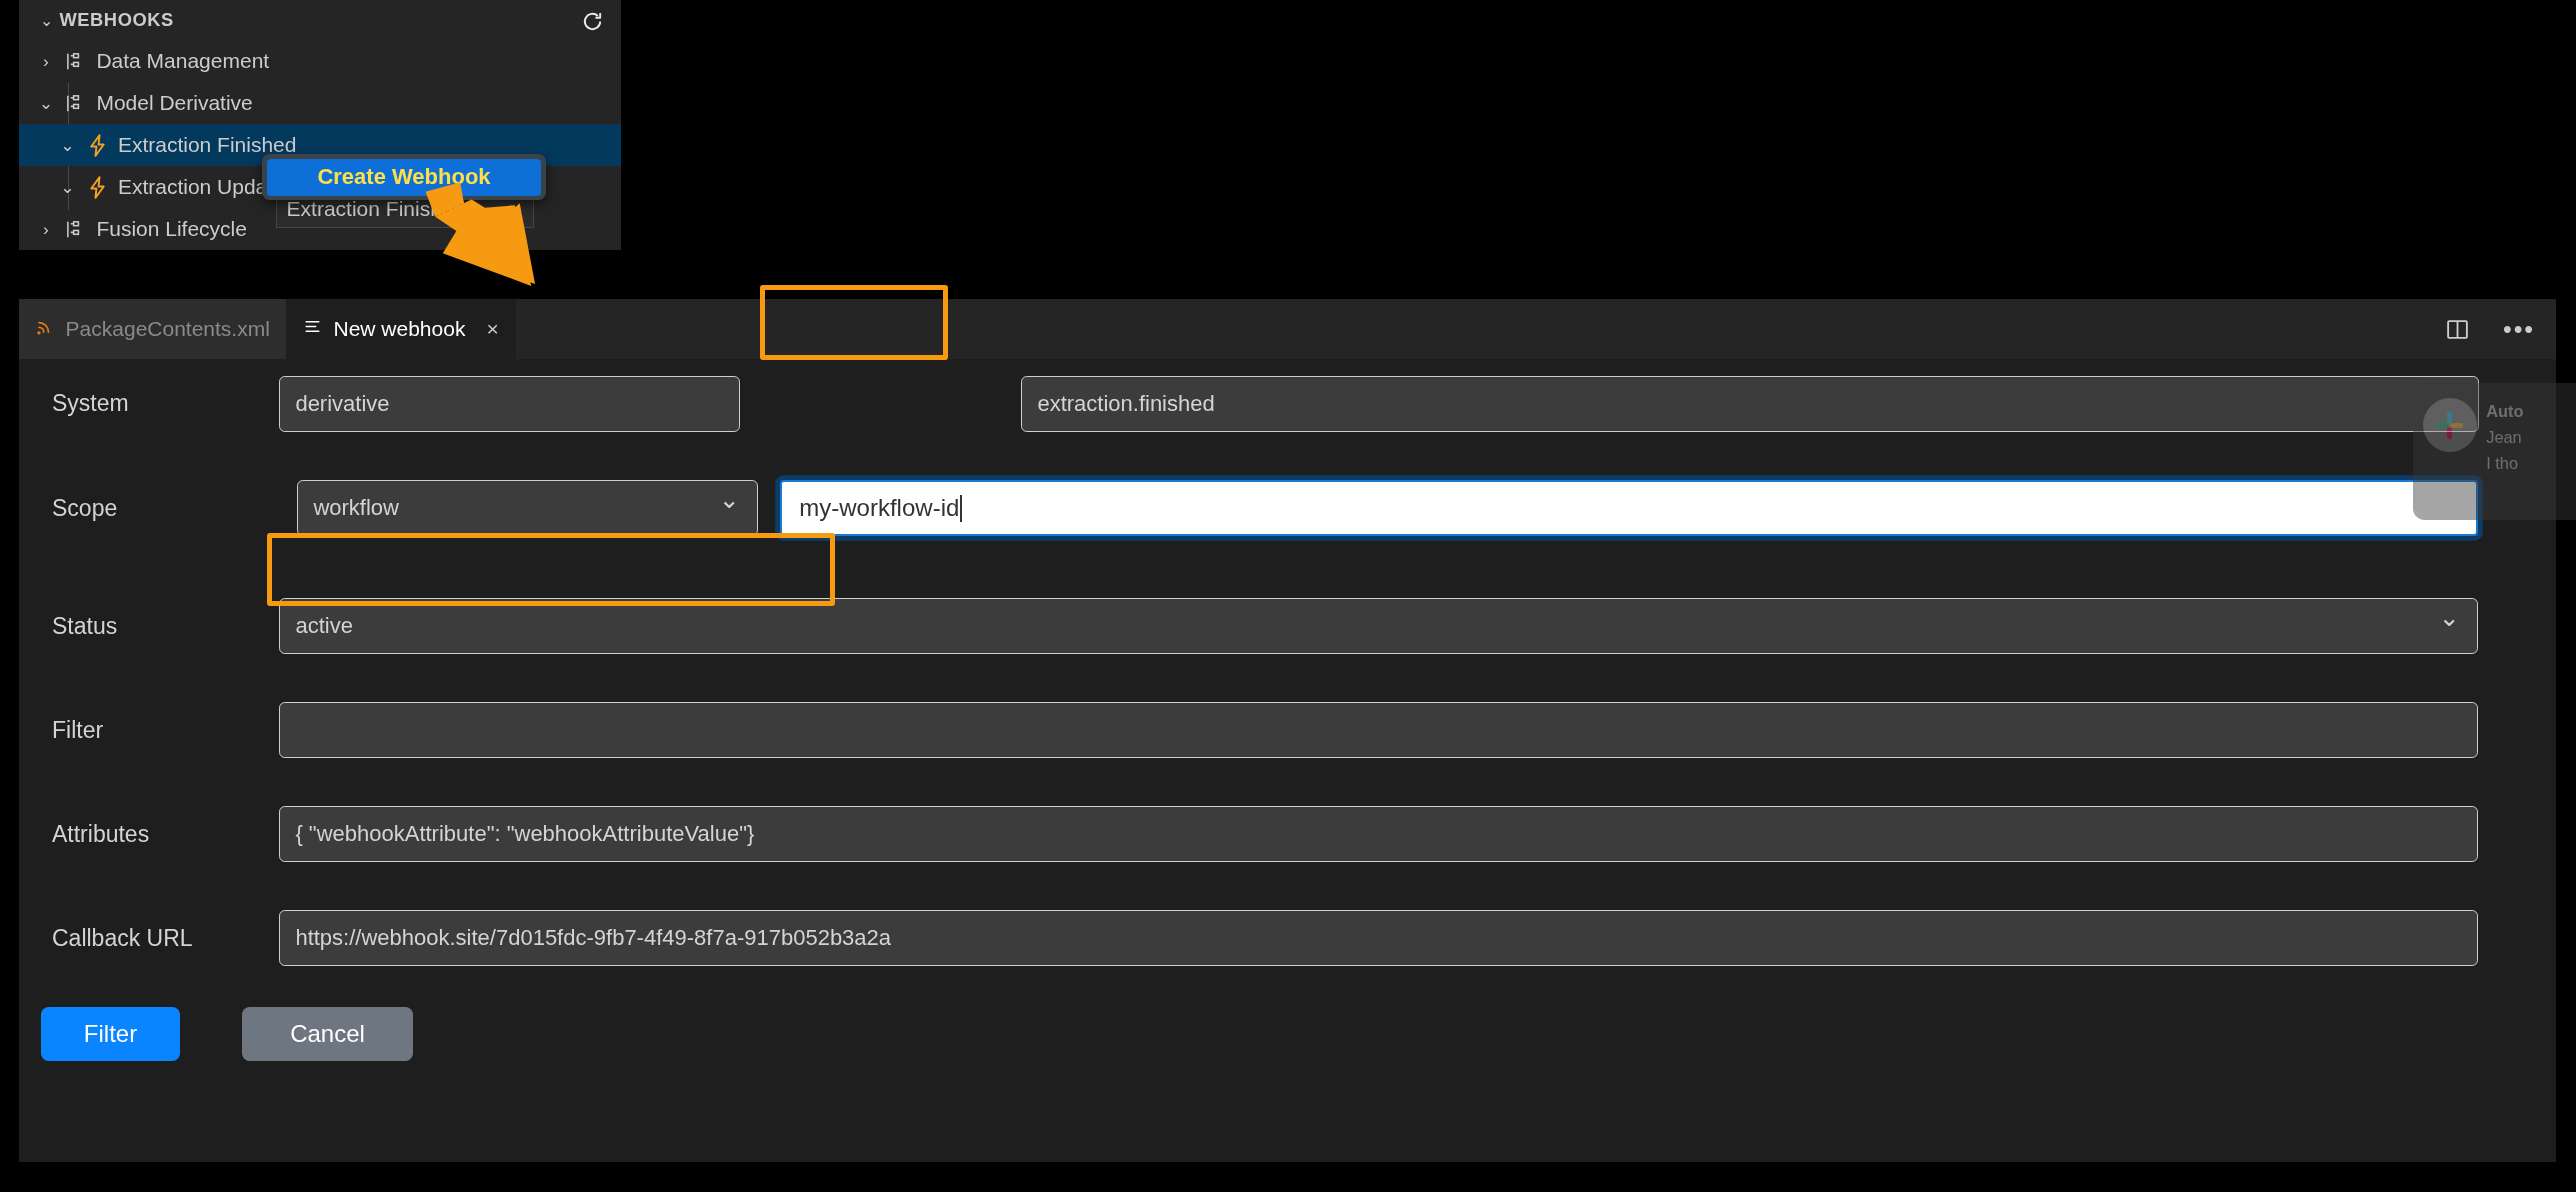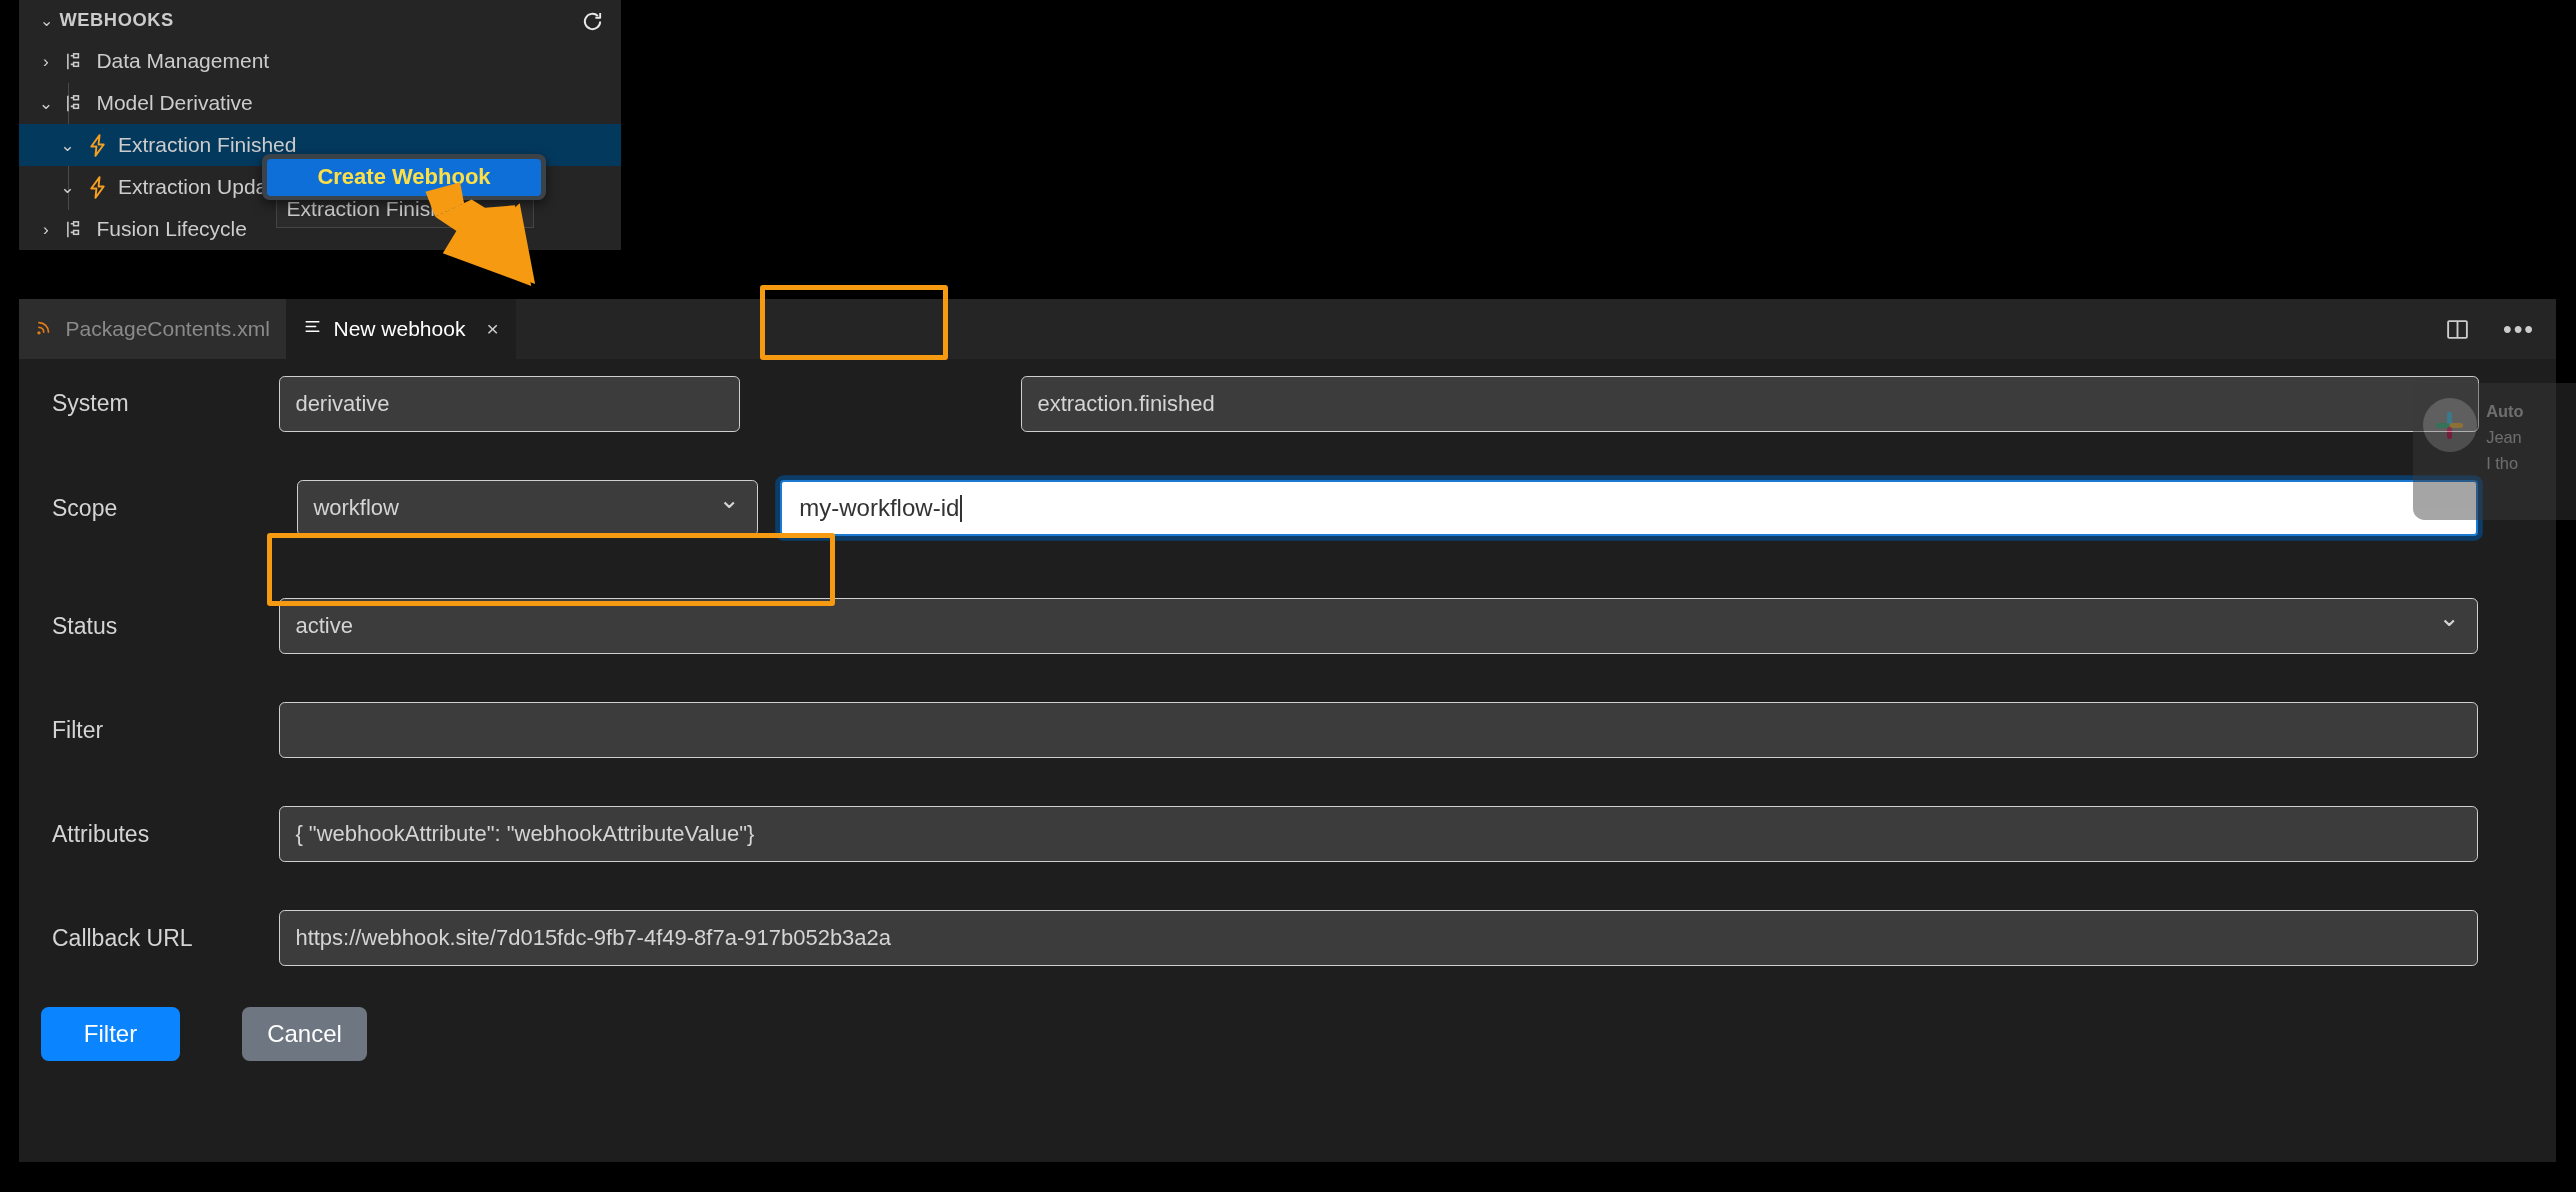--- a/index.html
+++ b/index.html
@@ -400,21 +400,21 @@
       <div class="form-row" style="top:548px;">
         <span class="f-label">Callback URL</span>
         <div class="f-input" style="left:260px; width:2199px;">
           <span>https://webhook.site/7d015fdc-9fb7-4f49-8f7a-917b052b3a2a</span>
         </div>
       </div>
 
       <div class="btn btn-primary" style="left:22px; top:648px; width:139px;">
         <span>Filter</span>
       </div>
-      <div class="btn btn-secondary" style="left:223px; top:648px; width:125px;">
+      <div class="btn btn-secondary" style="left:223px; top:648px; width:171px;">
         <span>Cancel</span>
       </div>
     </div>
   </div>
 
   <div class="hl-box" style="left:760px; top:285px; width:188px; height:75px;"></div>
   <div class="hl-box" style="left:267px; top:533px; width:568px; height:73px;"></div>
 
   <div class="toast">
     <div class="avatar">

